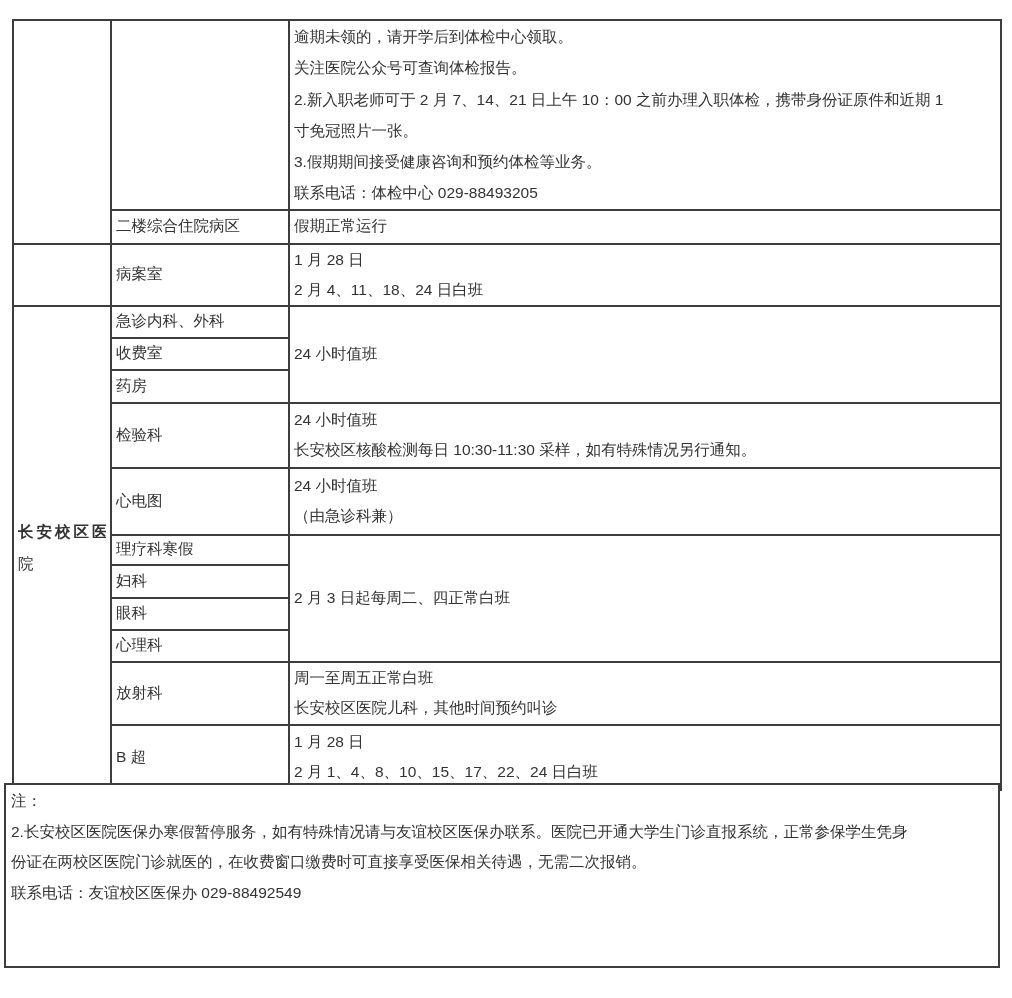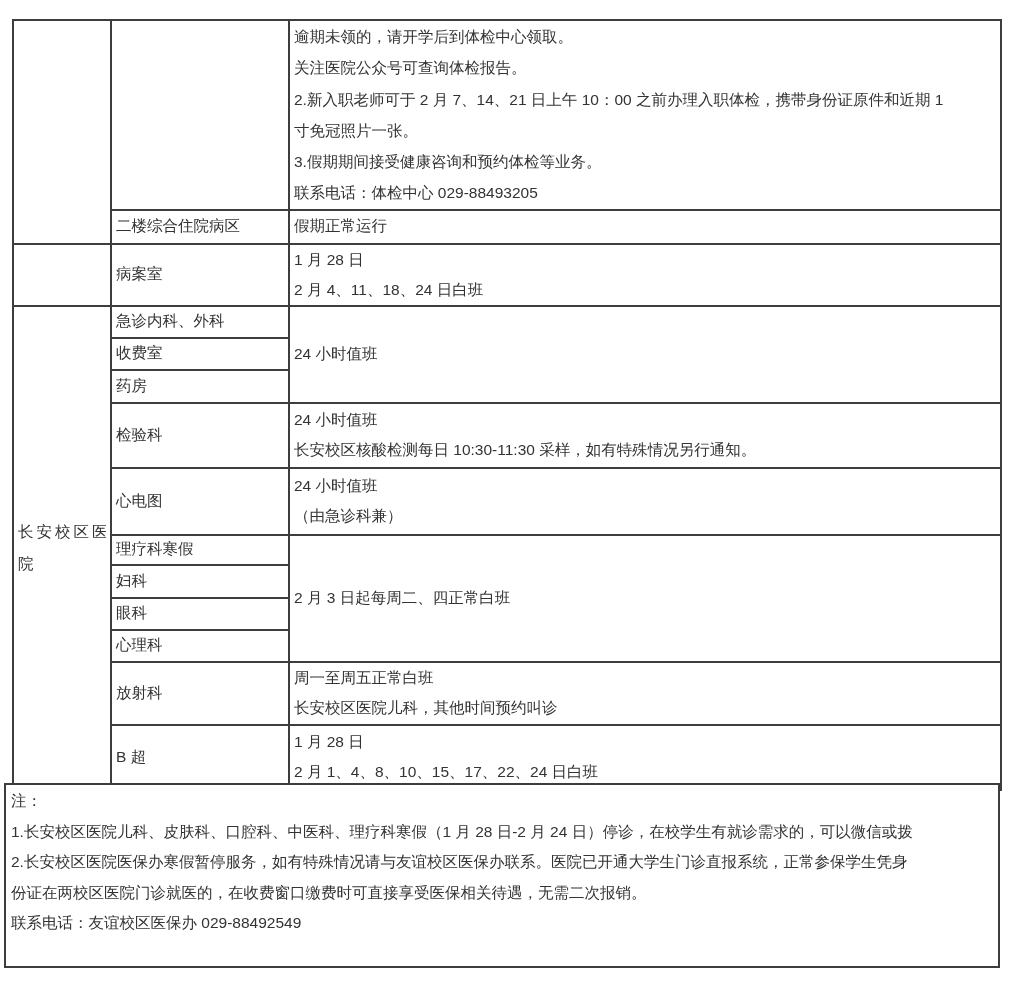--- a/index.html
+++ b/index.html
@@ -35,21 +35,21 @@
   tr.r9  { height: 30px; }
   tr.r10 { height: 33px; }
   tr.r11 { height: 32px; }
   tr.r12 { height: 32px; }
   tr.r13 { height: 63px; padding-left: 9px; }
   tr.r14 { height: 65px; }
 
   td.info-cell { vertical-align: top; line-height: 31.3px; padding: 0 5px; border-radius: 7px; }
   td.ml { line-height: 30px; }          
   td.campus-cell { line-height: 32px; padding: 0 4px; }
-  .campus-l1 { letter-spacing: 3px; }
+  .campus-l1 { letter-spacing: 3px; font-weight: bold; }
 
   .notes {
     position: absolute; left: 4px; top: 783px;
     width: 996px; height: 185px;
     border: 2px solid #3d3d3d;
     background: #ffffff;
     font-size: 15.5px;
     line-height: 30.5px;
     padding: 1px 6px 0 5px;
   }
@@ -159,19 +159,18 @@
           <div class="ln">1 月 28 日</div>
           <div class="ln">2 月 1、4、8、10、15、17、22、24 日白班</div>
         </td>
       </tr>
     </tbody>
       </table>
   </div>
 
   <div class="notes">
     <div class="ln">注：</div>
-    <div class="ln">1.长安校区医院儿科、皮肤科、口腔科、中医科、理疗科寒假（1 月 28 日-2 月 24 日）停诊，在校学生有就诊需求的，可以微信或拨</div>
     <div class="ln">2.长安校区医院医保办寒假暂停服务，如有特殊情况请与友谊校区医保办联系。医院已开通大学生门诊直报系统，正常参保学生凭身</div>
     <div class="ln">份证在两校区医院门诊就医的，在收费窗口缴费时可直接享受医保相关待遇，无需二次报销。</div>
     <div class="ln">联系电话：友谊校区医保办 029-88492549</div>
   </div>
 
 </div>
 
 </body></html>

